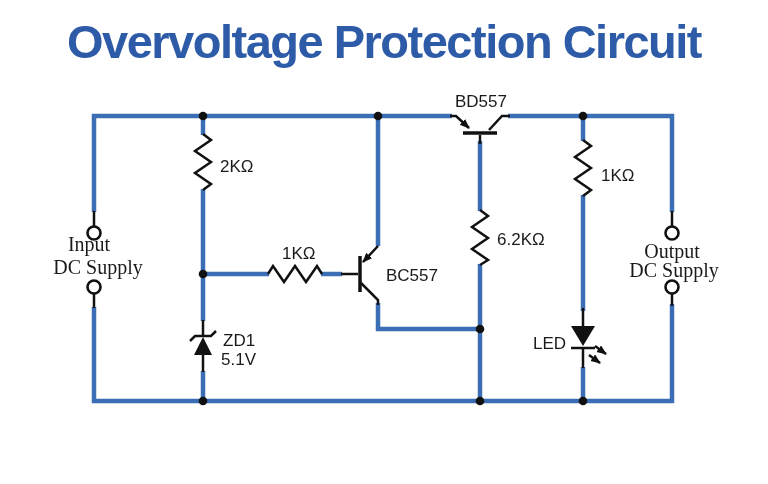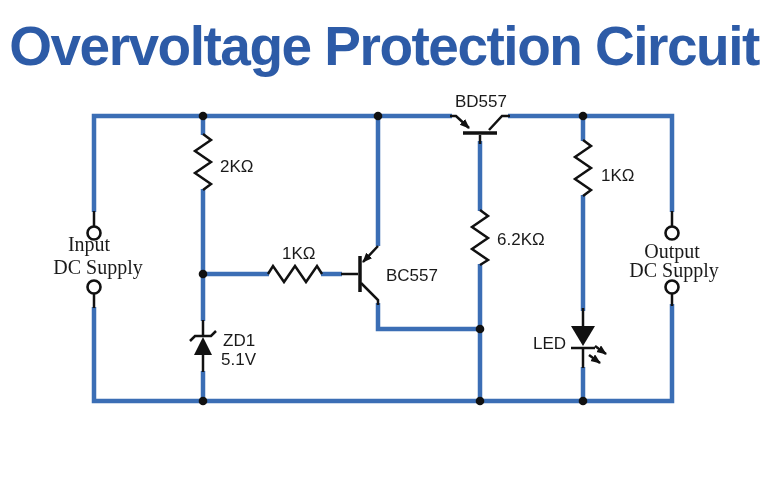--- a/index.html
+++ b/index.html
@@ -5,21 +5,21 @@
   html,body{margin:0;padding:0;}
   body{
     width:768px;height:484px;position:relative;overflow:hidden;
     background:var(--c-background,#fff);
     font-family:"Liberation Sans",sans-serif;
   }
   .page-title{
     position:absolute;top:14px;left:0;right:0;margin:0;
     text-align:center;
     font-family:"Liberation Sans",sans-serif;
-    font-size:55px;font-weight:bold;letter-spacing:-1.5px;
+    font-size:47px;font-weight:bold;letter-spacing:-1.5px;
     color:var(--c-title,#2d5ba7);
   }
   svg.circuit{position:absolute;left:0;top:0;}
   .wire{stroke:var(--c-wire,#3b6eb5);stroke-width:4.5;fill:none;stroke-linejoin:miter;}
   .blk{stroke:var(--c-component,#111);stroke-width:2.5;fill:none;stroke-linejoin:miter;stroke-linecap:butt;}
   .blk.bar{stroke-width:3.5;}
   .blk-fill{fill:var(--c-component,#111);stroke:none;}
   .dot{fill:var(--c-component,#111);stroke:none;}
   .terminal{fill:#fff;stroke:var(--c-component,#111);stroke-width:2.6;}
   text.comp{font-family:"Liberation Sans",sans-serif;font-size:17px;fill:var(--c-text,#1a1a1a);}

